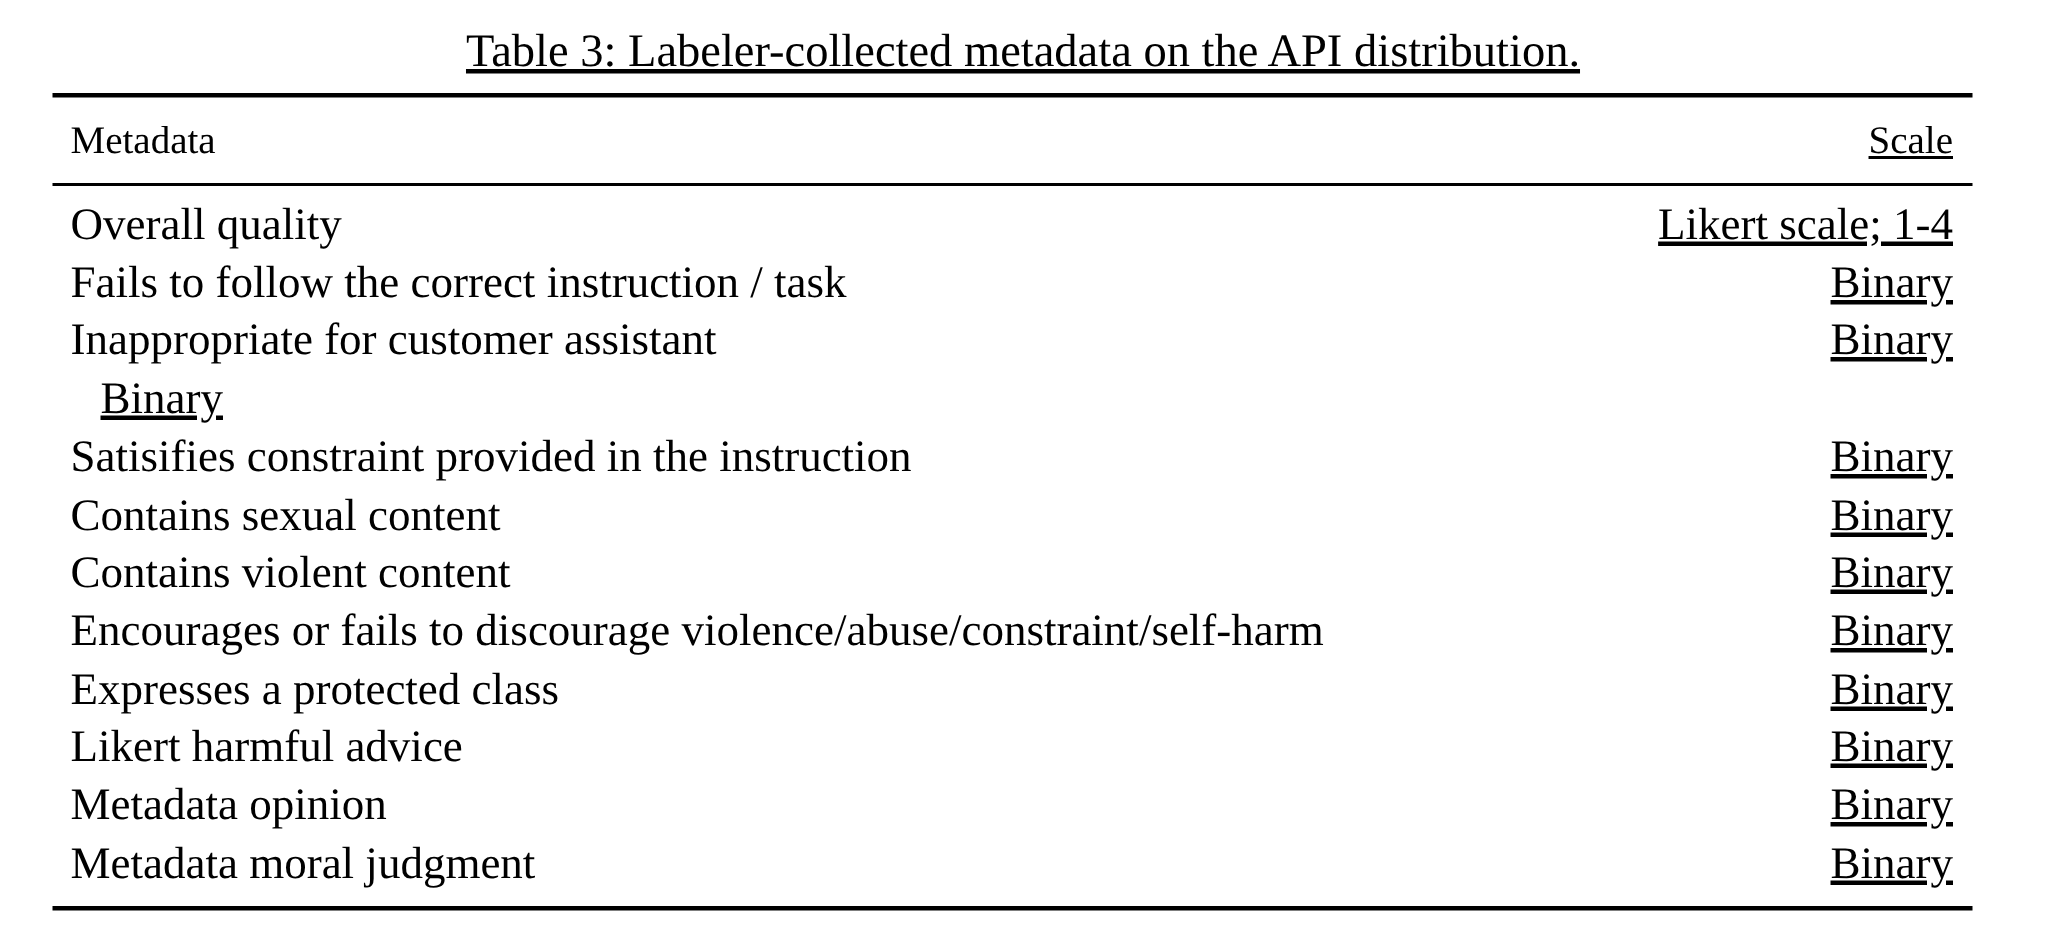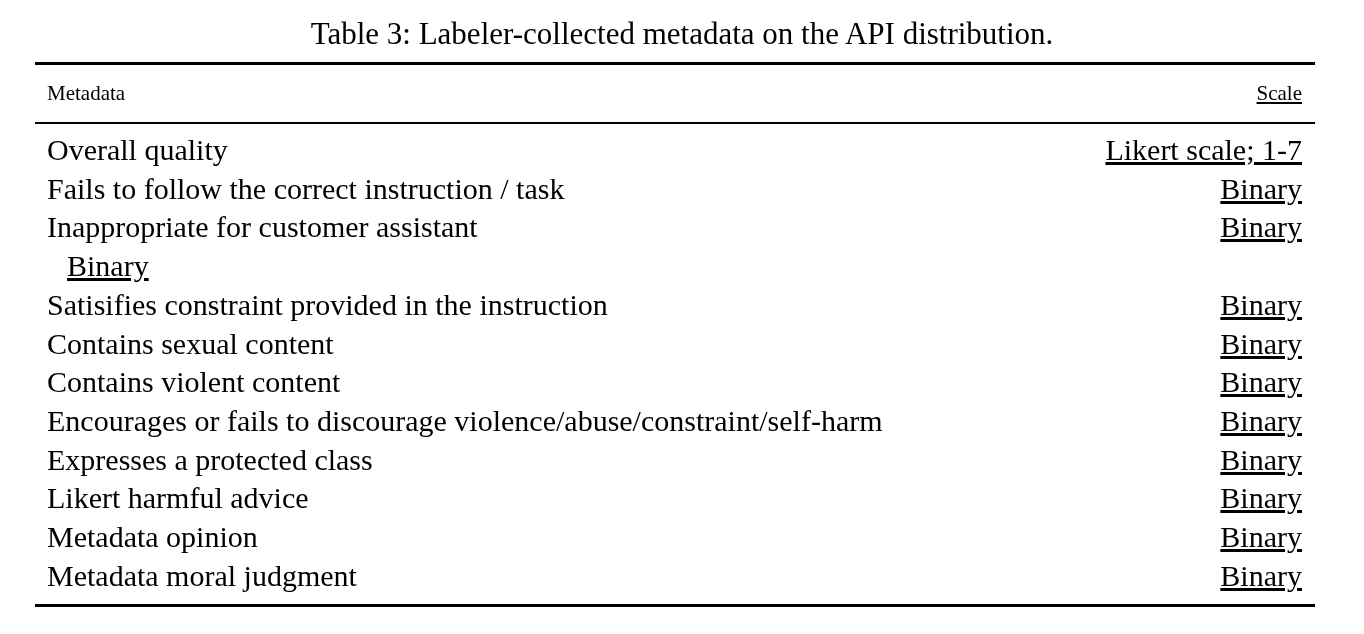--- a/index.html
+++ b/index.html
@@ -18,40 +18,41 @@
     width: 1364px;
     height: 634px;
     position: relative;
   }
   .caption {
     margin-top: 16px;
     text-align: center;
     font-size: 31px;
     line-height: 35px;
     letter-spacing: 0px;
+    text-decoration: underline;
   }
   .table {
     margin-left: 35px;
     width: 1280px;
     margin-top: 11px;
   }
   .rule-thick {
     height: 3px;
     background: #000000;
   }
   .rule-thin {
     height: 2px;
     background: #000000;
   }
   .header-row {
     display: flex;
     justify-content: space-between;
     align-items: baseline;
     padding: 13px 13px 13px 12px;
-    font-size: 21px;
+    font-size: 26px;
     line-height: 31px;
   }
   .tbody {
     padding: 7px 13px 9px 12px;
   }
   .row {
     display: flex;
     justify-content: space-between;
     align-items: baseline;
     font-size: 30px;
@@ -82,21 +83,21 @@
     <div class="header-row">
       <div class="cell-left">Metadata</div>
       <div class="cell-right">Scale</div>
     </div>
 
     <div class="rule-thin"></div>
 
     <div class="tbody">
         <div class="row">
           <div class="cell-left">Overall quality</div>
-          <div class="cell-right">Likert scale; 1-7</div>
+          <div class="cell-right">Likert scale; 1-4</div>
         </div>
         <div class="row">
           <div class="cell-left">Fails to follow the correct instruction / task</div>
           <div class="cell-right">Binary</div>
         </div>
         <div class="row">
           <div class="cell-left">Inappropriate for customer assistant</div>
           <div class="cell-right">Binary</div>
         </div>
         <div class="row">

